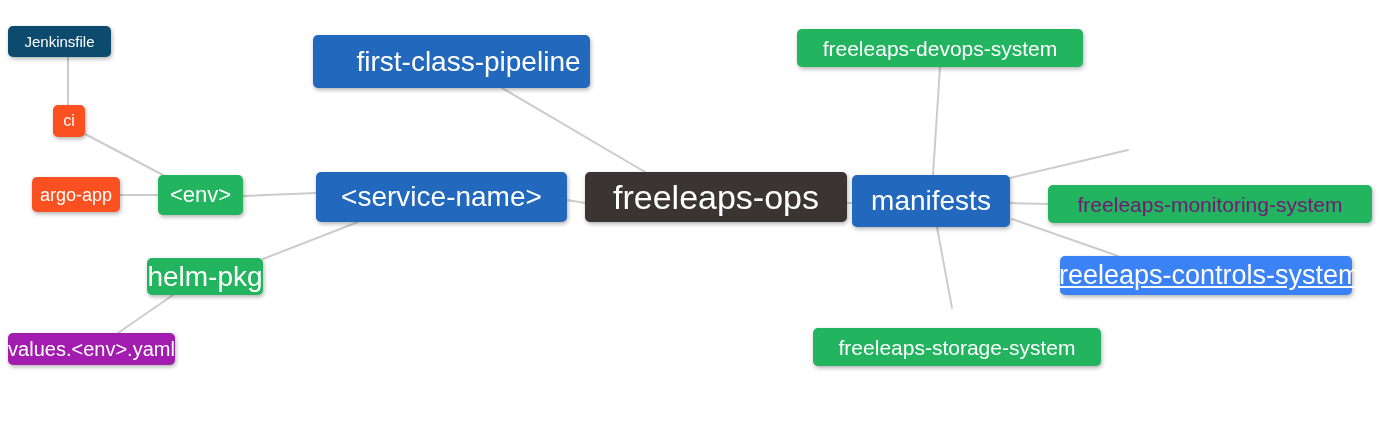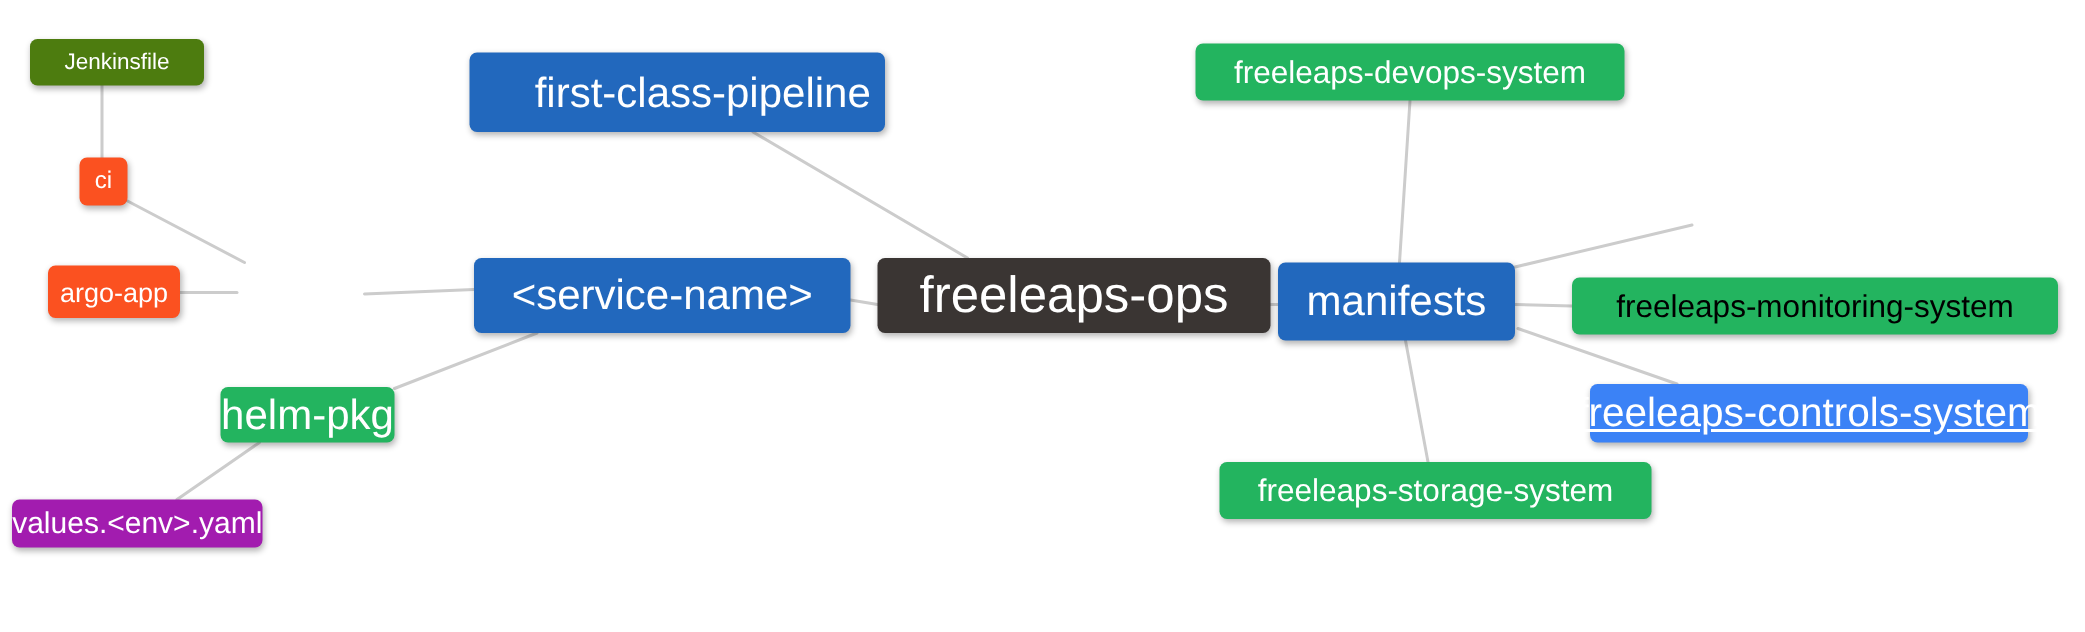--- a/index.html
+++ b/index.html
@@ -53,41 +53,42 @@
       <line x1="502" y1="88" x2="645" y2="172" stroke="#cccccc" stroke-width="2" stroke-linecap="round"></line>
       <line x1="567" y1="200" x2="585" y2="203" stroke="#cccccc" stroke-width="2" stroke-linecap="round"></line>
       <line x1="847" y1="203" x2="852" y2="203" stroke="#cccccc" stroke-width="2" stroke-linecap="round"></line>
       <line x1="933" y1="175" x2="940" y2="67" stroke="#cccccc" stroke-width="2" stroke-linecap="round"></line>
       <line x1="1010" y1="178" x2="1128" y2="150" stroke="#cccccc" stroke-width="2" stroke-linecap="round"></line>
       <line x1="1010" y1="203" x2="1048" y2="204" stroke="#cccccc" stroke-width="2" stroke-linecap="round"></line>
       <line x1="1012" y1="219" x2="1118" y2="256" stroke="#cccccc" stroke-width="2" stroke-linecap="round"></line>
       <line x1="937" y1="227" x2="952" y2="308" stroke="#cccccc" stroke-width="2" stroke-linecap="round"></line>
     </svg>
 
-  <div class="node" style="left: 20px; top: 26px; width: 116px; height: 31px; font-size: 15px; background: #4d7c0f; color: rgb(255, 255, 255);">Jenkinsfile</div>
+  <div class="node" style="left: 8px; top: 26px; width: 103px; height: 31px; font-size: 15px; background: #0c4a6e; color: rgb(255, 255, 255);">Jenkinsfile</div>
 
   <div class="node" style="left: 53px; top: 105px; width: 32px; height: 32px; font-size: 16px; background: rgb(251, 81, 32); color: rgb(255, 255, 255);">ci</div>
 
   <div class="node" style="left: 32px; top: 177px; width: 88px; height: 35px; font-size: 18px; background: rgb(251, 81, 32); color: rgb(255, 255, 255);">argo-app</div>
 
+  <div class="node" style="left: 158px; top: 175px; width: 85px; height: 40px; font-size: 22px; background: rgb(35, 180, 95); color: rgb(255, 255, 255);">&lt;env&gt;</div>
 
   <div class="node" style="left: 147px; top: 258px; width: 116px; height: 37px; font-size: 28px; background: rgb(35, 180, 95); color: rgb(255, 255, 255);">helm-pkg</div>
 
   <div class="node" style="left: 8px; top: 333px; width: 167px; height: 32px; font-size: 20px; background: #a21caf; color: rgb(255, 255, 255);">values.&lt;env&gt;.yaml</div>
 
   <div class="node" style="left: 313px; top: 35px; width: 277px; height: 53px; font-size: 28px; background: rgb(34, 104, 189); color: rgb(255, 255, 255); padding-left: 34px;">first-class-pipeline</div>
 
   <div class="node" style="left: 316px; top: 172px; width: 251px; height: 50px; font-size: 28px; background: rgb(34, 104, 189); color: rgb(255, 255, 255);">&lt;service-name&gt;</div>
 
   <div class="node" style="left: 585px; top: 172px; width: 262px; height: 50px; font-size: 34px; background: rgb(58, 53, 51); color: rgb(255, 255, 255);">freeleaps-ops</div>
 
   <div class="node" style="left: 852px; top: 175px; width: 158px; height: 52px; font-size: 28px; background: rgb(34, 104, 189); color: rgb(255, 255, 255);">manifests</div>
 
   <div class="node" style="left: 797px; top: 29px; width: 286px; height: 38px; font-size: 21px; background: rgb(35, 180, 95); color: rgb(255, 255, 255);">freeleaps-devops-system</div>
 
 
-  <div class="node" style="left: 1048px; top: 185px; width: 324px; height: 38px; font-size: 21px; background: rgb(35, 180, 95); color: #000000;">freeleaps-monitoring-system</div>
+  <div class="node" style="left: 1048px; top: 185px; width: 324px; height: 38px; font-size: 21px; background: rgb(35, 180, 95); color: #701a75;">freeleaps-monitoring-system</div>
 
   <div class="node" style="left: 1060px; top: 256px; width: 292px; height: 39px; font-size: 27px; background: #3b82f6; color: rgb(255, 255, 255); text-decoration: underline;">freeleaps-controls-system</div>
 
-  <div class="node" style="left: 813px; top: 308px; width: 288px; height: 38px; font-size: 21px; background: rgb(35, 180, 95); color: rgb(255, 255, 255);">freeleaps-storage-system</div>
+  <div class="node" style="left: 813px; top: 328px; width: 288px; height: 38px; font-size: 21px; background: rgb(35, 180, 95); color: rgb(255, 255, 255);">freeleaps-storage-system</div>
 
 </div>
 
 </body></html>

